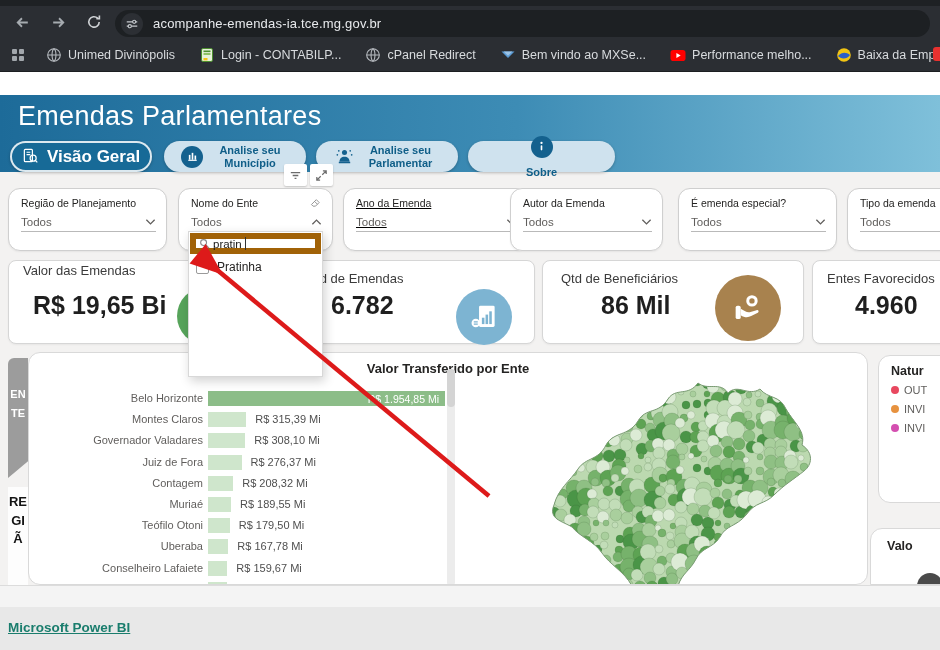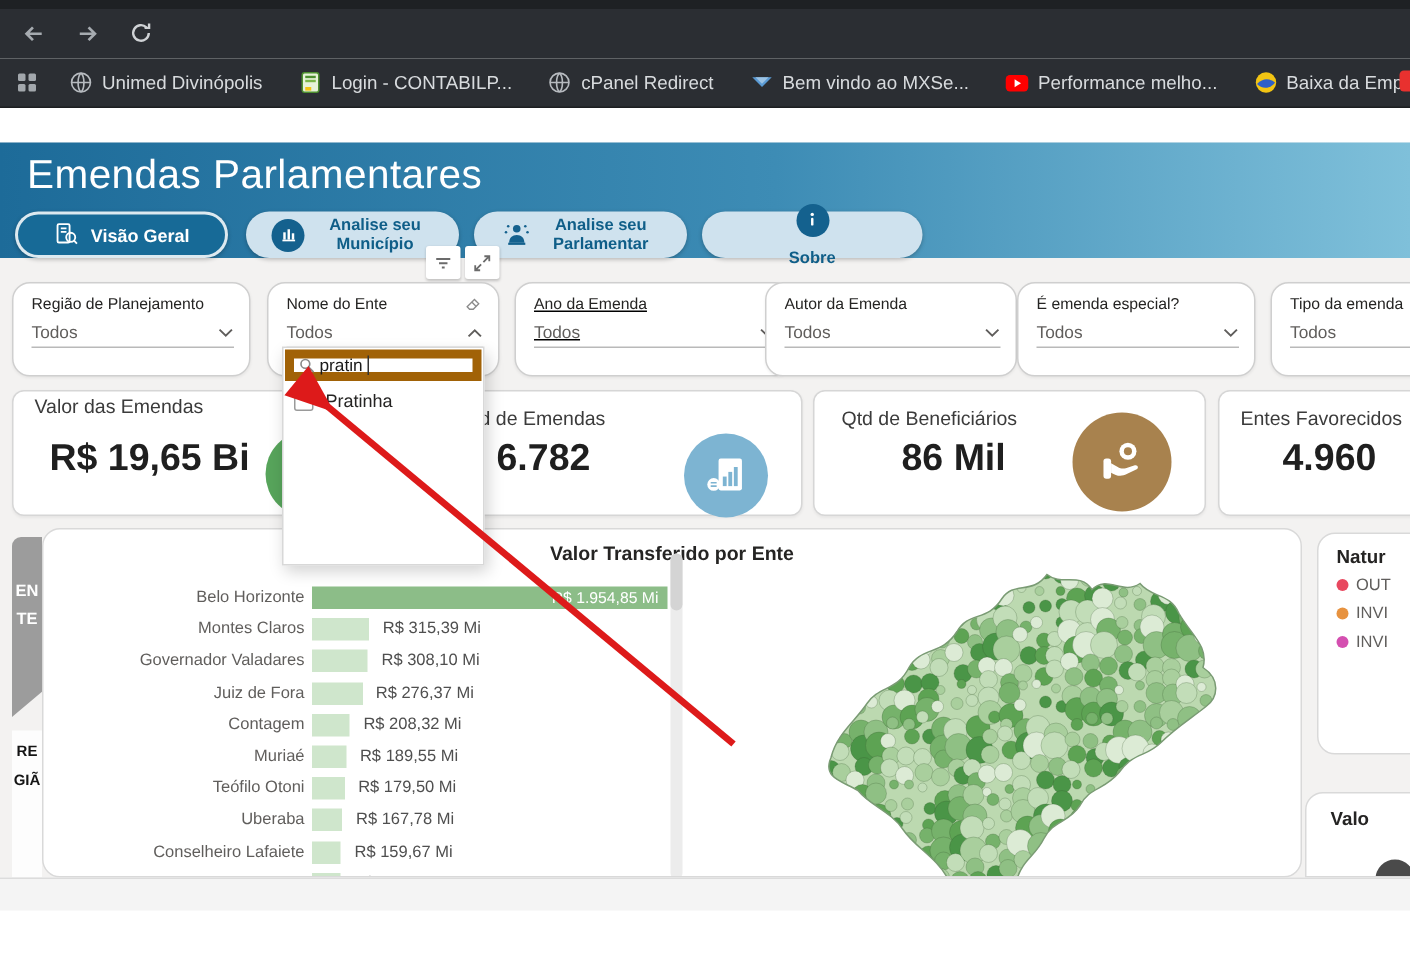--- a/index.html
+++ b/index.html
@@ -22,21 +22,21 @@
   .bm-partial { position:absolute; right:0; top:8px; width:7px; height:14px; background:#e8312f; border-radius:3px 0 0 3px; }
 
   
   .page-gap { position:absolute; left:0; top:72px; width:940px; height:23px; background:#ffffff; }
   .canvas { position:absolute; left:0; top:95px; width:940px; height:490px; background:#f3f2f1; }
 
   
   .dash-header { position:absolute; left:0; top:95px; width:940px; height:77px; background:linear-gradient(90deg,#1d6b99 0%,#3d8cb5 55%,#7fc0da 100%); }
   .dash-title { position:absolute; left:18px; top:6px; color:#fff; font-size:27px; font-weight:normal; letter-spacing:.3px; }
   .nav-pill { position:absolute; top:46px; height:31px; border-radius:16px; display:flex; align-items:center; justify-content:center; gap:8px; cursor:pointer; font-weight:bold; box-shadow:0 1px 3px rgba(0,0,0,.25); }
-  .nav-pill.active { background:#176a97; border:2px solid rgba(255,255,255,.85); color:#fff; font-size:12px; }
+  .nav-pill.active { background:#176a97; border:2px solid rgba(255,255,255,.85); color:#fff; font-size:17px; }
   .nav-pill.inactive { background:#cfe2ee; color:#0f5e88; font-size:11px; }
   .nav-pill .lbl2 { width:78px; text-align:center; line-height:1.15; }
   .nav-circle { width:22px; height:22px; border-radius:50%; background:#14618e; display:flex; align-items:center; justify-content:center; flex:0 0 auto; }
 
   .pbi-popicon { position:absolute; width:23px; height:22px; background:#fff; border-radius:2px; display:flex; align-items:center; justify-content:center; box-shadow:0 1px 2px rgba(0,0,0,.2); cursor:pointer; }
 
   
   .fcard { position:absolute; top:188px; height:63px; background:#fff; border:1px solid #cfcfcf; border-radius:12px; box-shadow:0 1px 2px rgba(0,0,0,.06); padding:8px 10px 0 12px; }
   .fcard .flabel { font-size:10.5px; color:#252423; margin-bottom:7px; white-space:nowrap; overflow:hidden; }
   .fselect { display:flex; align-items:center; justify-content:space-between; border-bottom:1px solid #b9b9b9; padding-bottom:3px; cursor:pointer; }
@@ -65,21 +65,21 @@
   .clab { position:absolute; right:286px; top:3px; width:170px; text-align:right; font-size:11px; color:#605e5c; white-space:nowrap; }
   .cbar { position:absolute; left:179px; top:2px; height:15px; display:flex; align-items:center; }
   .cval-in { width:100%; text-align:right; padding-right:6px; font-size:10.5px; color:#fff; white-space:nowrap; }
   .cval-out { position:absolute; top:3px; font-size:11px; color:#4f4f4f; white-space:nowrap; }
   .vscroll { position:absolute; left:418px; top:16px; width:8px; height:217px; background:#ececec; border-radius:4px; }
   .vscroll .thumb { width:8px; height:38px; background:#d4d4d4; border-radius:4px; }
 
   
   .vtab { position:absolute; width:20px; text-align:center; word-break:break-all; font-weight:bold; }
   .vtab-ente { left:8px; top:358px; height:120px; background:#9c9c9c; color:#fff; font-size:11px; line-height:19px; padding-top:27px; clip-path:polygon(0 0,100% 0,100% 86%,0 100%); border-radius:6px 0 0 0; cursor:pointer; }
-  .vtab-regiao { left:8px; top:487px; height:98px; background:#fdfdfd; color:#141414; font-size:10px; line-height:18.5px; padding-top:6px; cursor:pointer; }
+  .vtab-regiao { left:8px; top:487px; height:98px; background:#fdfdfd; color:#141414; font-size:13px; line-height:18.5px; padding-top:6px; cursor:pointer; }
 
   
   .nat-panel { position:absolute; left:878px; top:355px; width:120px; height:148px; background:#fff; border:1px solid #d9d9d9; border-radius:12px; padding:8px 0 0 12px; overflow:hidden; }
   .nat-title { font-size:12.5px; font-weight:bold; color:#252423; margin-bottom:6px; }
   .leg-item { display:flex; align-items:center; gap:5px; margin-bottom:7px; cursor:pointer; }
   .leg-dot { width:8px; height:8px; border-radius:50%; flex:0 0 auto; }
   .leg-lbl { font-size:11px; color:#605e5c; white-space:nowrap; }
   .val-panel { position:absolute; left:870px; top:528px; width:120px; height:57px; background:#fff; border:1px solid #d9d9d9; border-radius:12px 0 0 0; padding:10px 0 0 16px; overflow:hidden; }
   .val-title { font-size:12.5px; font-weight:bold; color:#252423; }
   .val-blob { position:absolute; left:46px; top:44px; width:26px; height:26px; border-radius:50%; background:#4a4a4a; }
@@ -108,20 +108,30 @@
       <svg width="17" height="17" viewBox="0 0 16 16" fill="none" stroke="#a6abb0" stroke-width="1.7">
           <path d="M3 8h9.5M8.5 4l4 4-4 4"></path>
         </svg>
     </div>
     <div class="nav-btn" style="left:82px">
       <svg width="16" height="16" viewBox="0 0 16 16" fill="none" stroke="#cfd2d5" stroke-width="1.6">
           <path d="M13.2 8A5.2 5.2 0 1 1 11.6 4.2"></path>
           <path d="M13.4 1.6v3h-3"></path>
         </svg>
     </div>
+    <div class="url-pill">
+      <span class="tune-chip ic">
+        <svg width="14" height="14" viewBox="0 0 16 16" fill="none" stroke="#c3c7cb" stroke-width="1.3">
+            <path d="M2 5.5h12M2 10.5h12"></path>
+            <circle cx="10.5" cy="5.5" r="1.8" fill="#2c2f34"></circle>
+            <circle cx="5.5" cy="10.5" r="1.8" fill="#2c2f34"></circle>
+          </svg>
+      </span>
+      <span class="url-text">acompanhe-emendas-ia.tce.mg.gov.br</span>
+    </div>
   </div>
   <div class="bookmarks">
     <span class="ic apps-grid">
       <svg width="16" height="16" viewBox="0 0 16 16" fill="#a2a7ac">
           <rect x="2" y="2" width="5" height="5" rx="1"></rect>
           <rect x="9" y="2" width="5" height="5" rx="1"></rect>
           <rect x="2" y="9" width="5" height="5" rx="1"></rect>
           <rect x="9" y="9" width="5" height="5" rx="1"></rect>
         </svg>
     </span>
@@ -289,21 +299,21 @@
         <div class="flabel">Ano da Emenda</div>
         <div class="fselect">
           <span class="fval">Todos</span>
           <span class="ic">
             <svg width="11" height="8" viewBox="0 0 12 8" fill="none" stroke="#605e5c" stroke-width="1.4">
               <path d="M1.5 1.5L6 6l4.5-4.5"></path>
             </svg>
           </span>
         </div>
       </div>
-      <div class="fcard" style="left: 510px; width: 168px;">
+      <div class="fcard" style="left: 510px; width: 153px;">
         <div class="flabel">Autor da Emenda</div>
         <div class="fselect">
           <span class="fval">Todos</span>
           <span class="ic">
             <svg width="11" height="8" viewBox="0 0 12 8" fill="none" stroke="#605e5c" stroke-width="1.4">
               <path d="M1.5 1.5L6 6l4.5-4.5"></path>
             </svg>
           </span>
         </div>
       </div>
@@ -995,20 +1005,23 @@
       <span class="stext">pratin</span>
         <span class="caret-bar"></span>
     </div>
     <div class="slicer-opt">
       <span class="cbox"></span>
       <span class="olabel">Pratinha</span>
     </div>
   </div>
 
   <div class="footer1"></div>
+  <div class="footer2">
+    <a class="pbi-link">Microsoft Power BI</a>
+  </div>
 
   <svg class="arrow-overlay" width="940" height="650">
     <defs>
       <marker id="ah" markerWidth="9" markerHeight="8" refX="2.2" refY="3" orient="auto" markerUnits="strokeWidth">
         <path d="M0.2,3 L7.5,0.2 L7.5,5.8 Z" fill="#dd1a1a"></path>
       </marker>
     </defs>
     <line id="arrow-line" x1="489" y1="496" x2="216" y2="269" stroke="#dd1a1a" stroke-width="4.5" marker-end="url(#ah)"></line>
   </svg>
 

